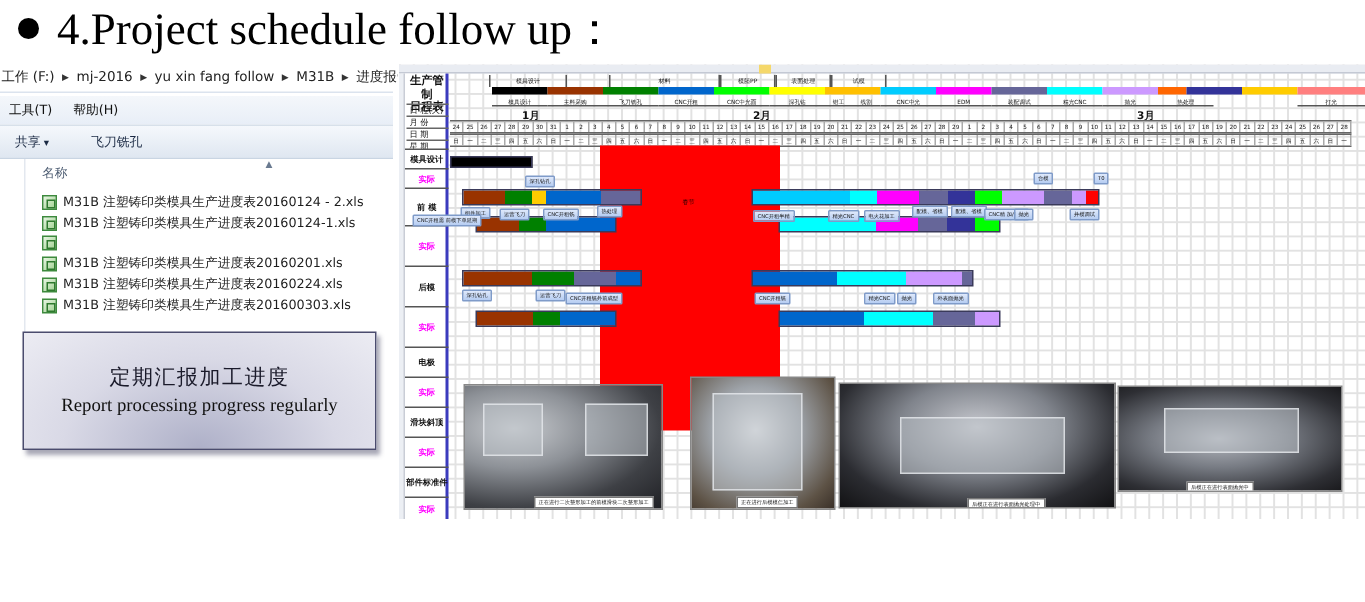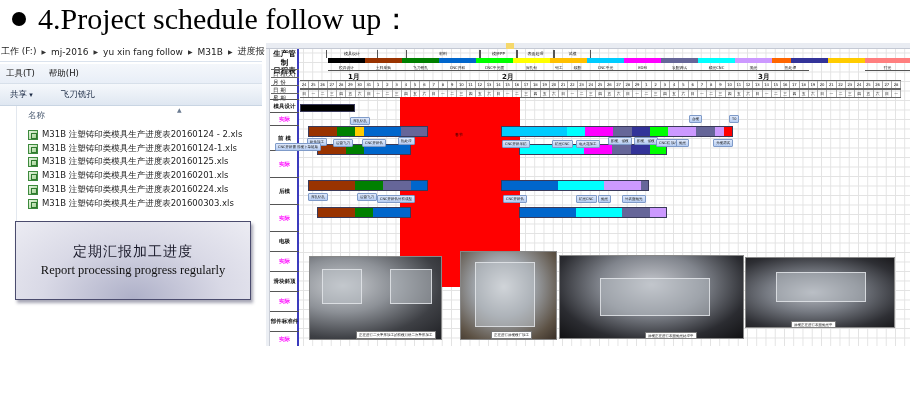--- a/index.html
+++ b/index.html
@@ -97,21 +97,20 @@
     <div class="file">
         <span class="xls-icon"></span>
         <span>M31B 注塑铸印类模具生产进度表20160124 - 2.xls</span>
       </div>
     <div class="file">
         <span class="xls-icon"></span>
         <span>M31B 注塑铸印类模具生产进度表20160124-1.xls</span>
       </div>
     <div class="file">
         <span class="xls-icon"></span>
-        <span>M31B 注塑铸印类模具生产进度表20160125.xls</span>
       </div>
     <div class="file">
         <span class="xls-icon"></span>
         <span>M31B 注塑铸印类模具生产进度表20160201.xls</span>
       </div>
     <div class="file">
         <span class="xls-icon"></span>
         <span>M31B 注塑铸印类模具生产进度表20160224.xls</span>
       </div>
     <div class="file">

